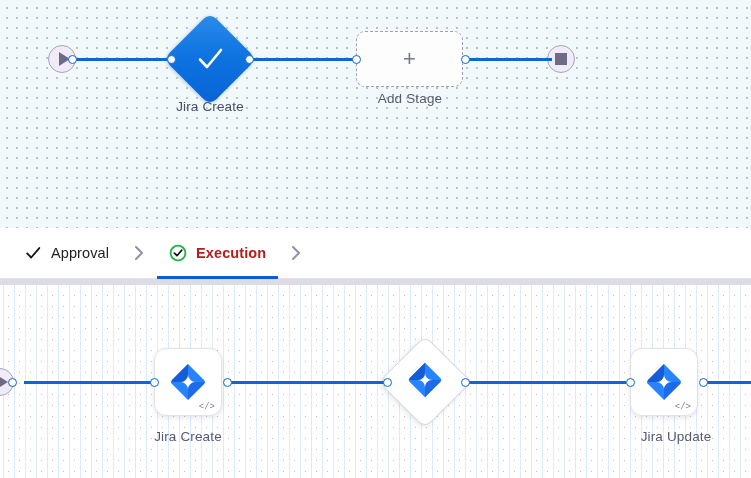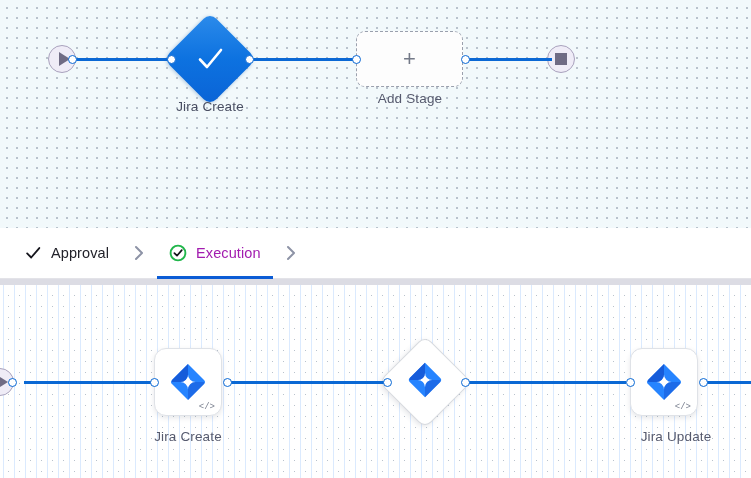--- a/index.html
+++ b/index.html
@@ -52,21 +52,21 @@
     cursor: pointer;
     position: relative;
     padding: 0 2px;
   }
   .tab-label {
     font-size: 14.5px;
     color: #22222a;
     letter-spacing: 0.1px;
     white-space: nowrap;
   }
-  .tab.active .tab-label { font-weight: normal; color: #a21caf; }
+  .tab.active .tab-label { font-weight: bold; color: #b91c1c; }
   .tab.active::after {
     content: "";
     position: absolute;
     left: -10px; right: -10px;
     bottom: 0;
     height: 3px;
     background: #0b5cd5;
   }
   .tab-icon { width: 18px; height: 18px; display: block; flex: 0 0 18px; }
   .tab-sep {

